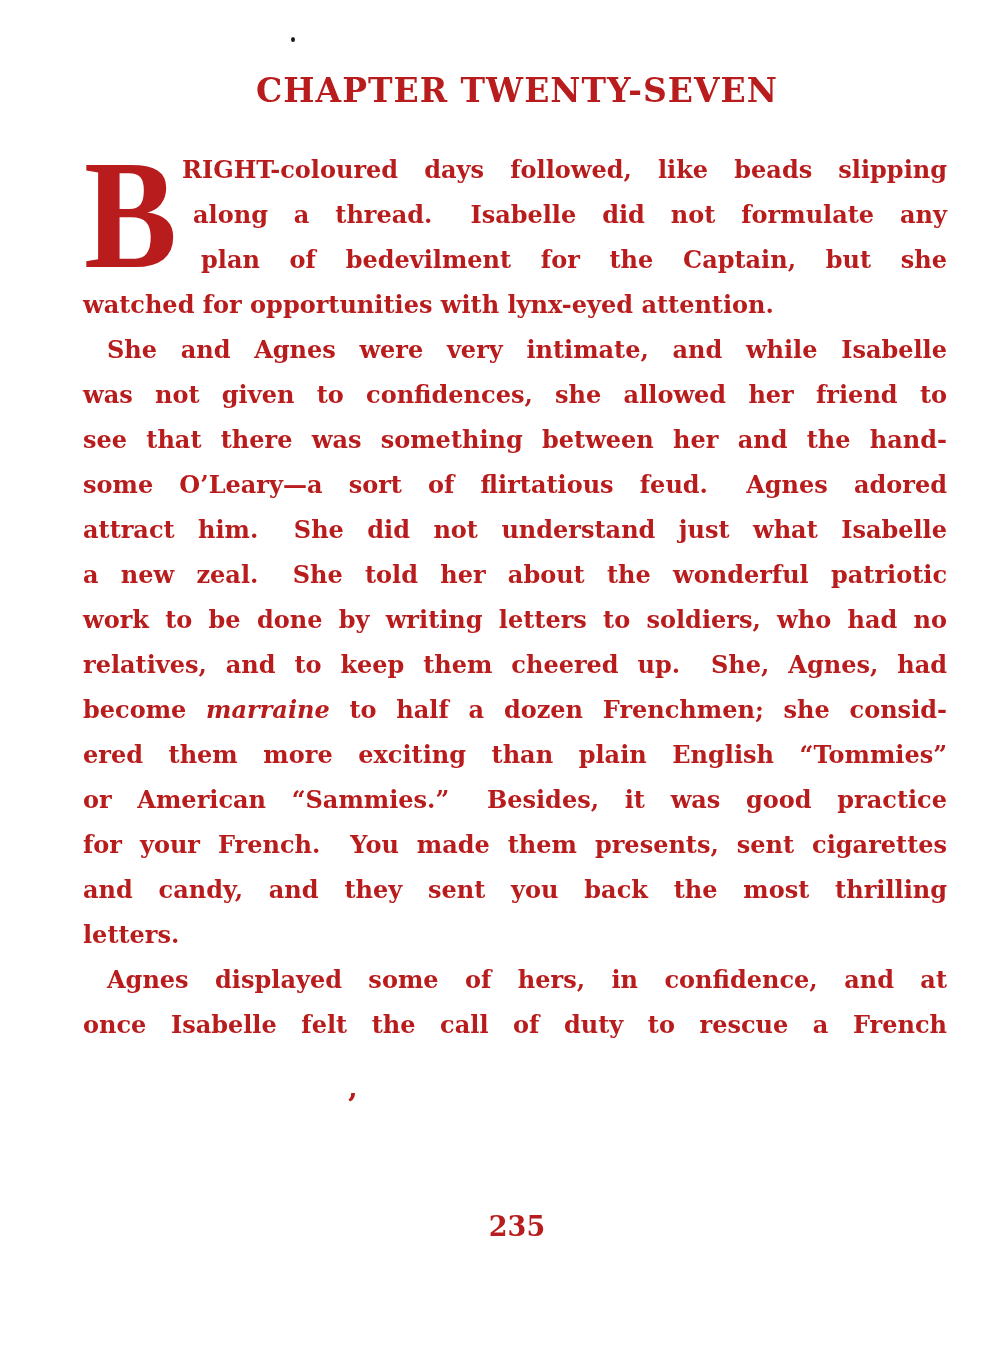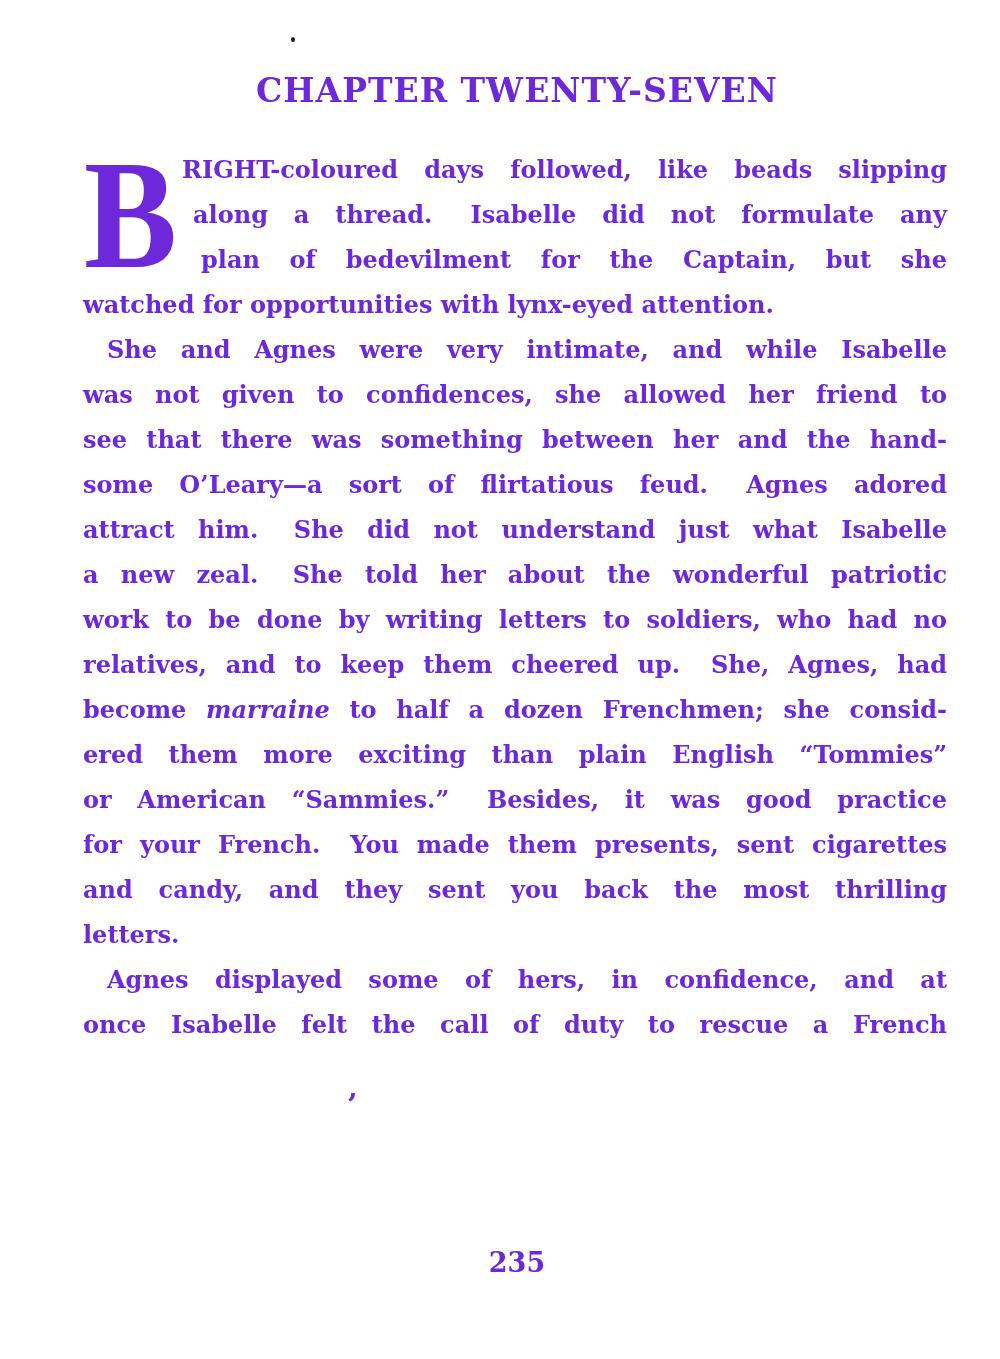--- a/index.html
+++ b/index.html
@@ -1,21 +1,21 @@
 <!DOCTYPE html>
 <html><head>
 <meta charset="utf-8">
 <style>
   html, body { margin: 0; padding: 0; background: #e8e8e8; }
   .page {
     position: relative;
     width: 1000px;
     height: 1359px;
     background: #ffffff;
-    color: #6d28d9;
+    color: #b91c1c;
     font-family: "DejaVu Serif", serif;
     overflow: hidden;
   }
   .title {
     position: absolute;
     top: 68px;
     left: 83px;
     width: 868px;
     height: 45px;
     line-height: 45px;
@@ -54,21 +54,21 @@
     top: 160px;
     font-family: "Liberation Serif", serif;
     font-size: 155px;
     font-weight: bold;
     line-height: 110px;
     transform: scaleX(0.90);
     transform-origin: left center;
   }
   .page-number {
     position: absolute;
-    top: 1240px;
+    top: 1204px;
     left: 83px;
     width: 868px;
     height: 45px;
     line-height: 45px;
     text-align: center;
     font-size: 27px;
     font-weight: 600;
   }
   .stray-mark {
     position: absolute;

